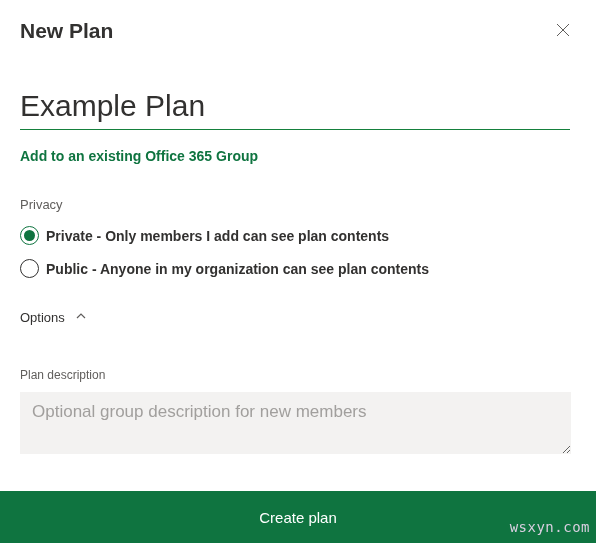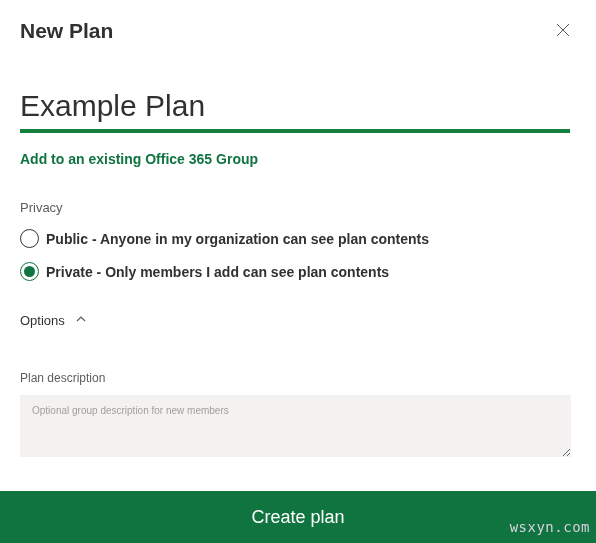--- a/index.html
+++ b/index.html
@@ -43,21 +43,21 @@
       stroke: #605e5c;
       stroke-width: 1;
     }
     .plan-name-input {
       width: 550px;
       margin-top: 42px;
       font-size: 30px;
       font-weight: 350;
       color: #323130;
       border: none;
-      border-bottom: 4px solid #15803d;
+      border-bottom: 1px solid #15803d;
       padding: 4px 0 6px 0;
       outline: none;
       background: transparent;
     }
     .add-group-link {
       display: inline-block;
       margin-top: 18px;
       color: #0f7440;
       font-size: 14px;
       font-weight: 600;
@@ -130,21 +130,21 @@
       color: #605e5c;
       margin-top: 42px;
     }
     .group-desc-textarea {
       width: 551px;
       height: 62px;
       margin-top: 10px;
       border: none;
       background: #f3f2f1;
       padding: 10px 12px;
-      font-size: 10px;
+      font-size: 17px;
       color: #323130;
       font-family: inherit;
       resize: both;
       outline: none;
     }
     .group-desc-textarea::placeholder {
       color: #a19f9d;
     }
     .footer {
       position: absolute;
@@ -154,21 +154,21 @@
       height: 52px;
       background: #0f7440;
       display: flex;
       align-items: center;
       justify-content: center;
     }
     .create-btn {
       background: none;
       border: none;
       color: #fff;
-      font-size: 18px;
+      font-size: 15px;
       font-weight: 400;
       cursor: pointer;
       width: 100%;
       height: 100%;
     }
     .watermark {
       position: absolute;
       bottom: 8px;
       right: 6px;
       font-size: 14px;
@@ -196,29 +196,29 @@
 
   <input class="plan-name-input" type="text" value="Example Plan" style="">
 
   <a class="add-group-link">Add to an existing Office 365 Group</a>
 
   <div class="section-label">Privacy</div>
 
   <div class="radio-group">
 
     <div class="radio-row">
-      <span class="radio-outer"></span>
-      <span class="radio-label">Public - Anyone in my organization can see plan contents</span>
-    </div>
-
-    <div class="radio-row">
       <span class="radio-outer selected">
         <span class="radio-inner"></span>
       </span>
       <span class="radio-label">Private - Only members I add can see plan contents</span>
+    </div>
+
+    <div class="radio-row">
+      <span class="radio-outer"></span>
+      <span class="radio-label">Public - Anyone in my organization can see plan contents</span>
     </div>
 
   </div>
 
   <button class="options-toggle">
     <span class="options-text">Options</span>
     <span class="chevron">
       <svg viewBox="0 0 12 12">
           <polyline points="2,8 6,4 10,8"></polyline>
         </svg>

